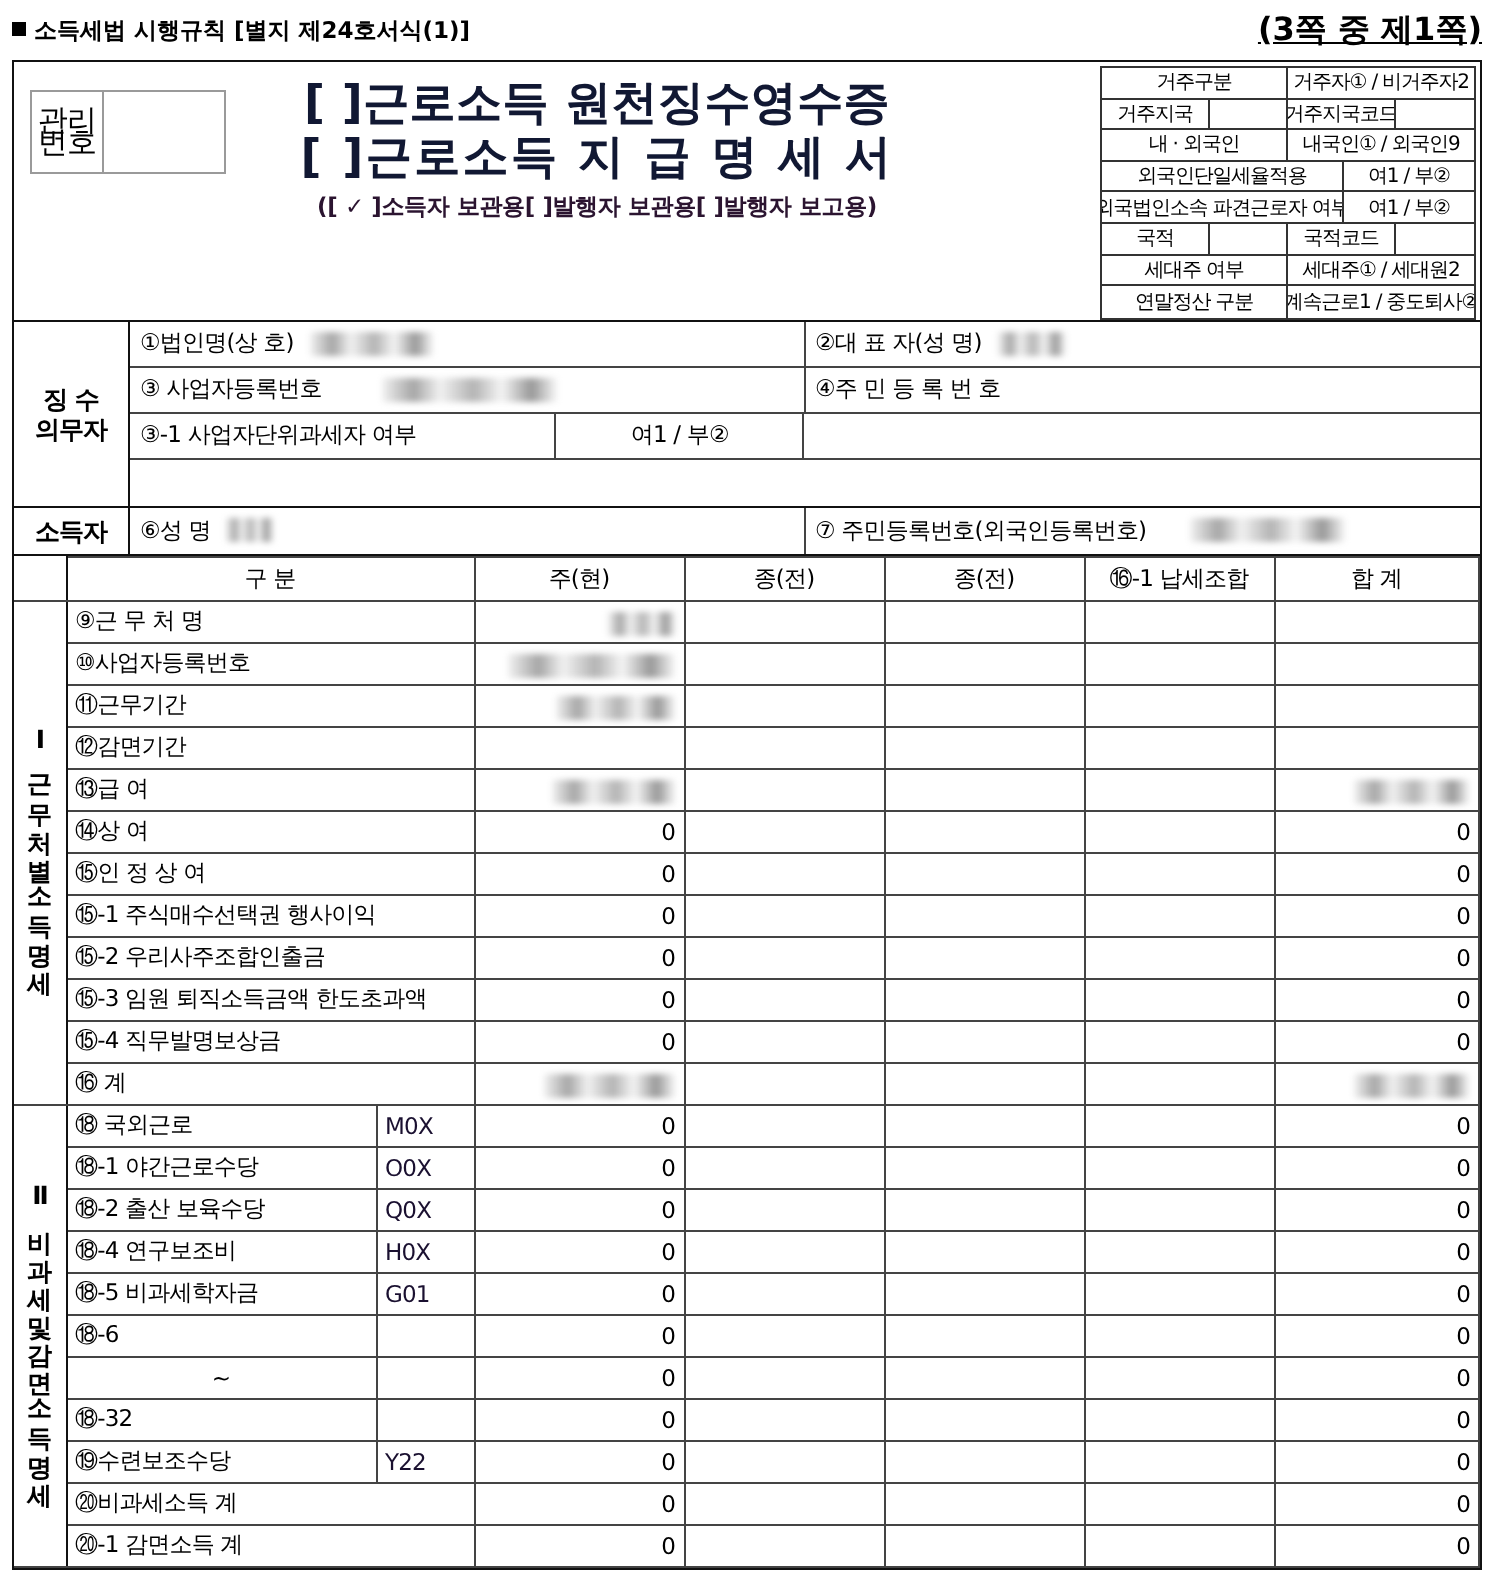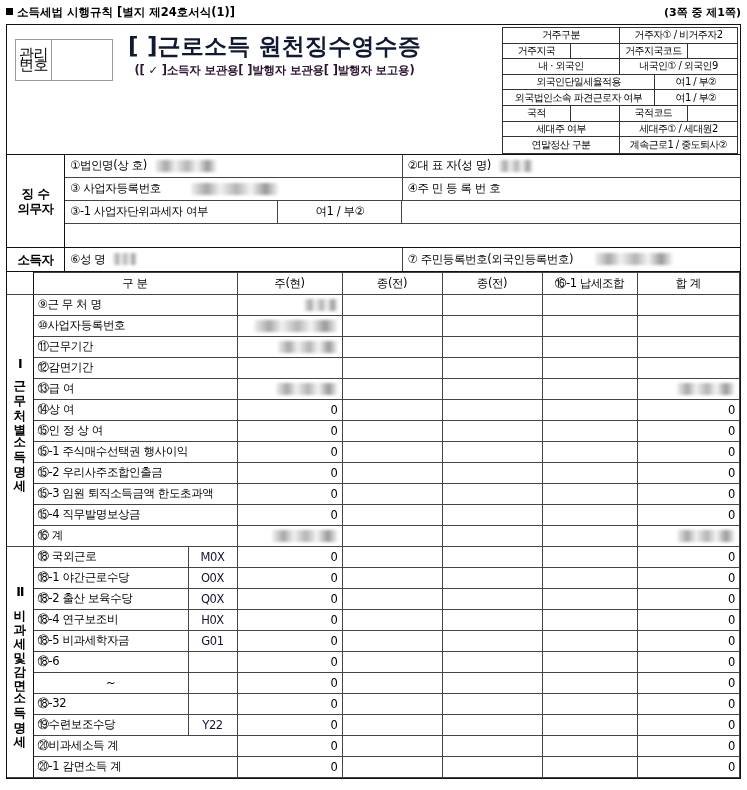--- a/index.html
+++ b/index.html
@@ -20,21 +20,21 @@
     font-size: 11.5px;
     font-weight: bold;
   }
   .caption-left { display: flex; align-items: center; gap: 4px; }
   .sq-bullet {
     display: inline-block;
     width: 7px; height: 7px;
     background: #000;
     position: relative; top: -1px;
   }
-  .caption-right { font-size: 11px; font-weight: bold; }
+  .caption-right { font-size: 16px; font-weight: bold; text-decoration: underline; }
 
   
   .form {
     margin: 0 6px;
     border: 1.6px solid #111;
     width: 735px;
   }
 
   
   .hdr {
@@ -79,21 +79,21 @@
     margin-top: 3px;
     font-size: 11.5px;
     font-weight: bold;
     color: #2b1430;
     letter-spacing: -0.2px;
     white-space: nowrap;
   }
 
   
   .info {
-    width: 236px;
+    width: 188px;
     border-left: 1.2px solid #111;
     display: flex; flex-direction: column;
     font-size: 10px;
     align-self: flex-start;
     margin: 2px 2px 0 0;
     border: 1.2px solid #333;
   }
   .inf-row { display: flex; border-bottom: 1px solid #333; height: 15.6px; }
   .inf-row:last-child { border-bottom: none; }
   .inf-c {
@@ -191,21 +191,21 @@
   .vinner {
     writing-mode: vertical-rl;
     text-orientation: upright;
     line-height: 16px;
     margin: 0 auto;
     white-space: normal;
     letter-spacing: 1.5px;
   }
   .mt th.hd { text-align: center; font-weight: normal; height: 22px; }
   .num { text-align: right; padding-right: 5px; }
-  .code { text-align: center; font-weight: bold; color: #1a1030; font-size: 12px; letter-spacing: 0px; }
+  .code { text-align: left; font-weight: bold; color: #1a1030; font-size: 12px; letter-spacing: 0px; }
   .thick-top { border-top: 1.6px solid #111 !important; }
   .lbl-cell { padding-left: 5px; }
   .tilde { text-align: center; font-size: 13px; letter-spacing: 0; }
 </style>
 </head>
 <body>
 
 <div class="caption-row">
   <div class="caption-left">
     <span class="sq-bullet"></span>
@@ -222,20 +222,21 @@
       <div class="mgmt-box">
         <div class="mgmt-lbl">
           <span>관리</span>
           <span>번호</span>
         </div>
         <div class="mgmt-val"></div>
       </div>
 
       <div class="title-wrap">
         <div class="title-1">[  ]근로소득 원천징수영수증</div>
+        <div class="title-2">[  ]근로소득 지 급 명 세 서</div>
         <div class="title-sub">([ ✓ ]소득자 보관용[     ]발행자 보관용[     ]발행자 보고용)</div>
       </div>
     </div>
 
     <div class="info" id="info-table">
         <div class="inf-row">
           <div class="inf-c w-50">거주구분</div>
           <div class="inf-c w-50">거주자① / 비거주자2</div>
         </div>
         <div class="inf-row">

